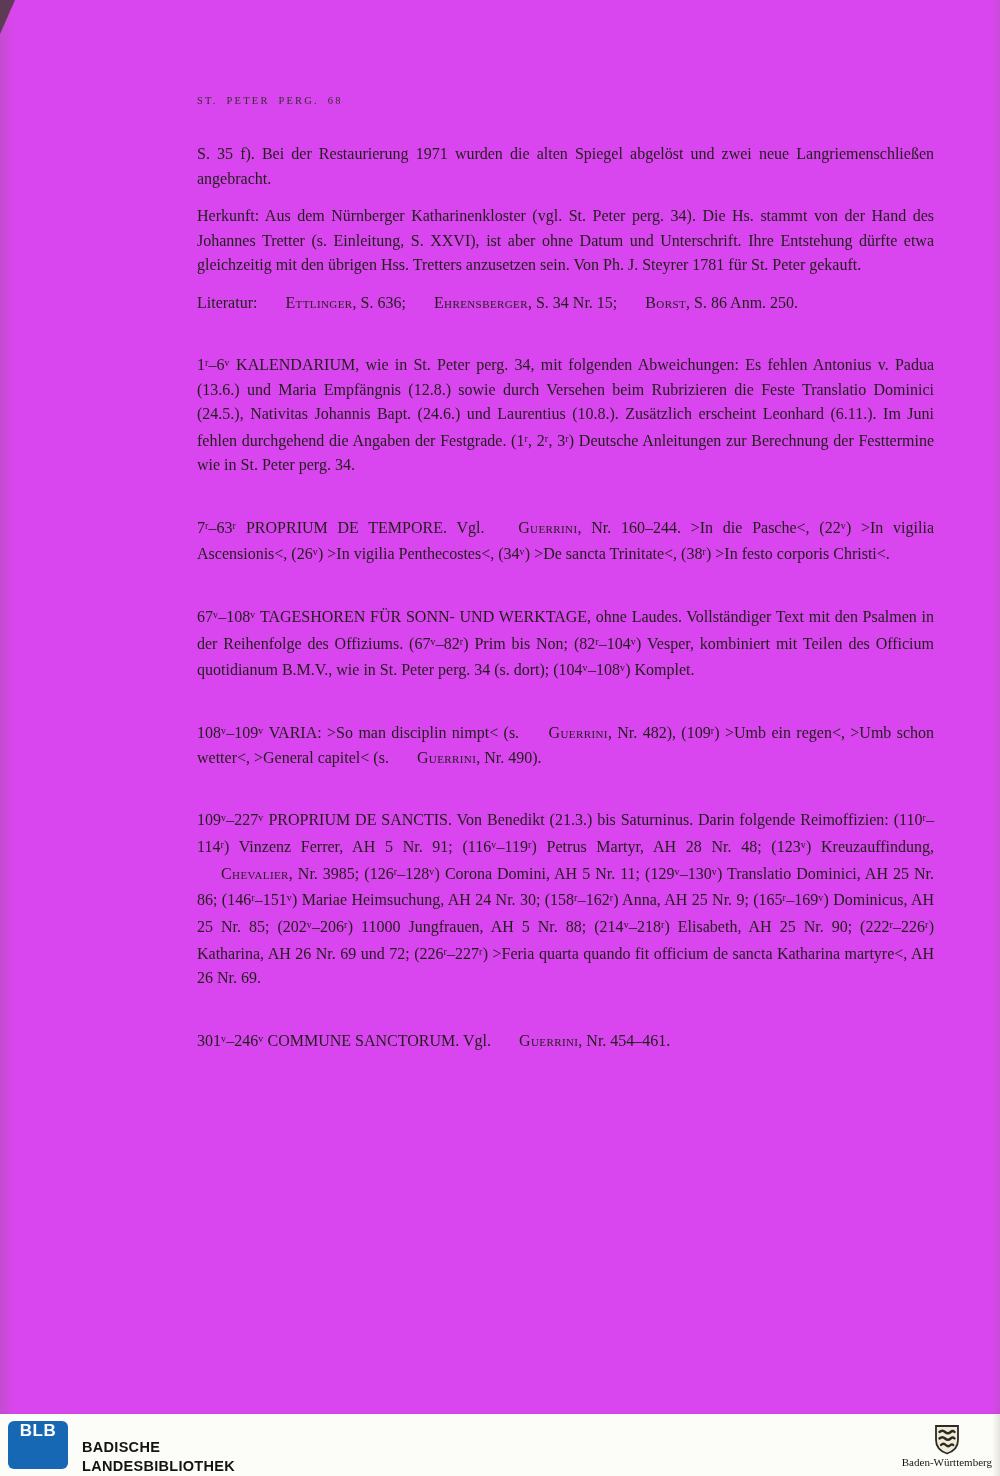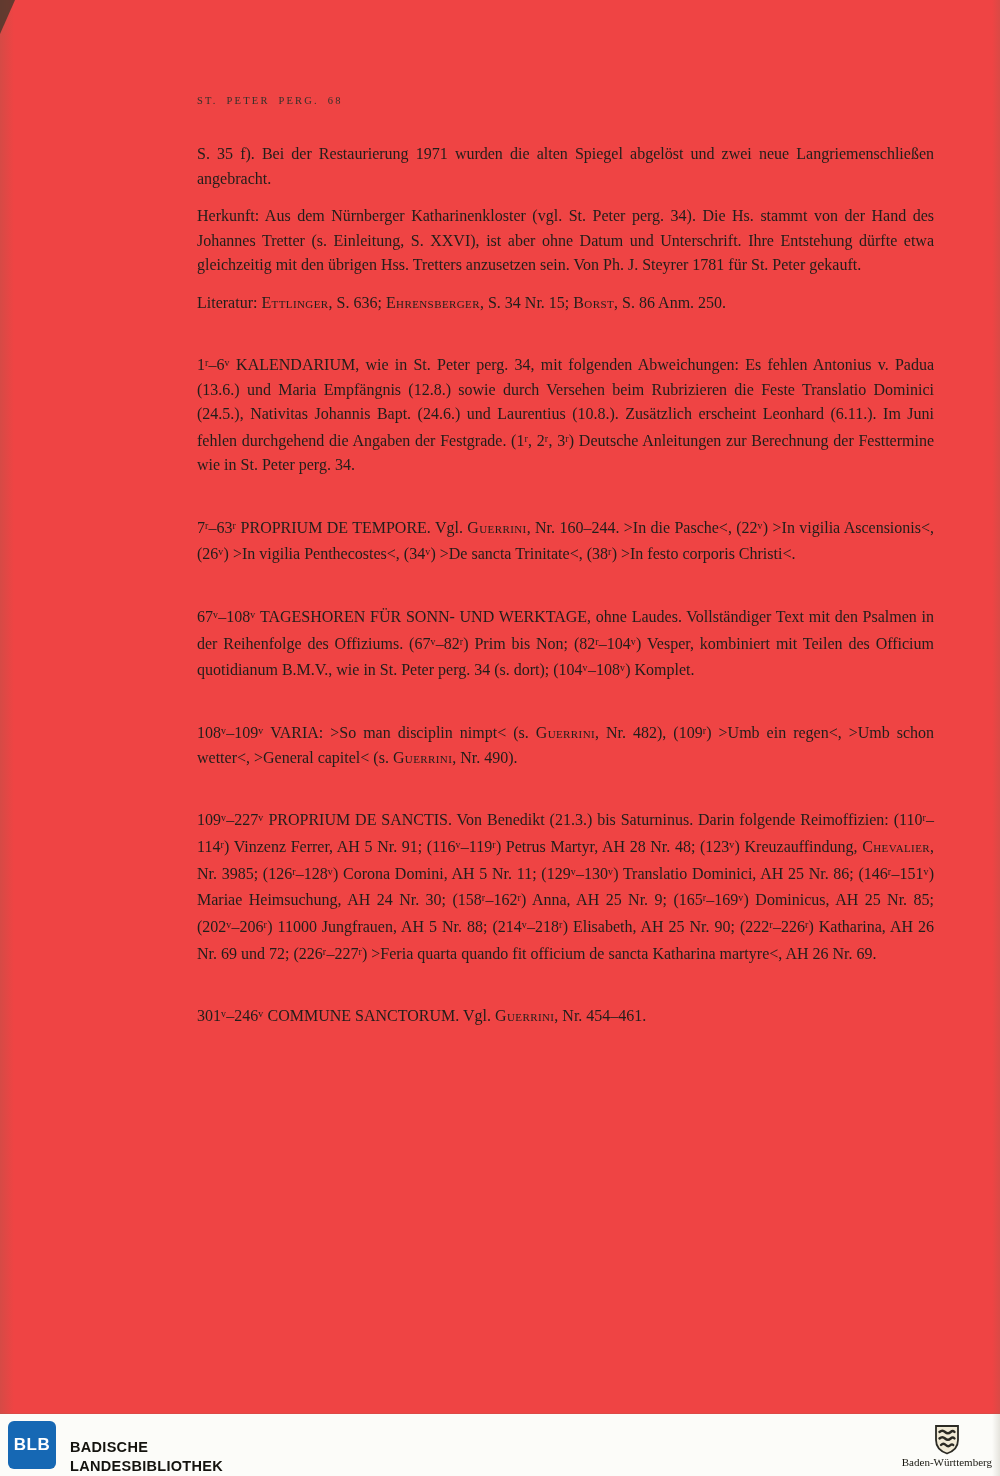--- a/index.html
+++ b/index.html
@@ -5,21 +5,21 @@
   html, body {
     margin: 0;
     padding: 0;
     background: #f7f3e6;
     font-family: "Liberation Serif", "DejaVu Serif", serif;
   }
   .page {
     position: relative;
     width: 1000px;
     height: 1476px;
-    background: #ef4444;
+    background: #d946ef;
     overflow: hidden;
   }
   
   .page::before {
     content: "";
     position: absolute;
     left: 0; top: 0; bottom: 0;
     width: 14px;
     background: linear-gradient(90deg, rgba(110,100,75,0.20), rgba(110,100,75,0));
     pointer-events: none;
@@ -56,53 +56,53 @@
   .para {
     font-size: 16px;
     line-height: 24.5px;
     text-align: justify;
     margin: 0;
   }
   .para-note { margin-bottom: 13px; }
   .para-entry { margin-top: 36px; margin-bottom: 13px; }
   .seg-normal { }
   .seg-italic { }
-  .seg-smallcaps { font-variant: small-caps; letter-spacing: 0.4px; }
+  .seg-smallcaps { font-variant: small-caps; letter-spacing: 0.4px; margin-left: 24px; }
   .seg-sup {
     font-size: 0.62em;
     vertical-align: 0.42em;
     letter-spacing: 0.3px;
   }
   .page-number {
     margin-top: 32px;
     font-size: 18.5px;
     color: #211e1a;
   }
   .footer {
     position: absolute;
     left: 0; right: 0; bottom: 0;
     height: 62px;
     background: #fcfcf9;
     display: flex;
     align-items: center;
     box-shadow: 0 -1px 0 rgba(120,110,90,0.15);
   }
   .blb-logo {
-    width: 48px;
+    width: 60px;
     height: 48px;
     margin-left: 8px;
     border-radius: 6px;
     background: #1668b4;
     color: #ffffff;
     font-family: "Liberation Sans", sans-serif;
     font-weight: bold;
     font-size: 17px;
     letter-spacing: 0.5px;
     display: flex;
-    align-items: center;
+    align-items: flex-start;
     justify-content: center;
   }
   .library-name {
     margin-left: 14px;
     font-family: "Liberation Sans", sans-serif;
     font-weight: bold;
     font-size: 14.5px;
     line-height: 19px;
     letter-spacing: 0.3px;
     color: #14130e;

